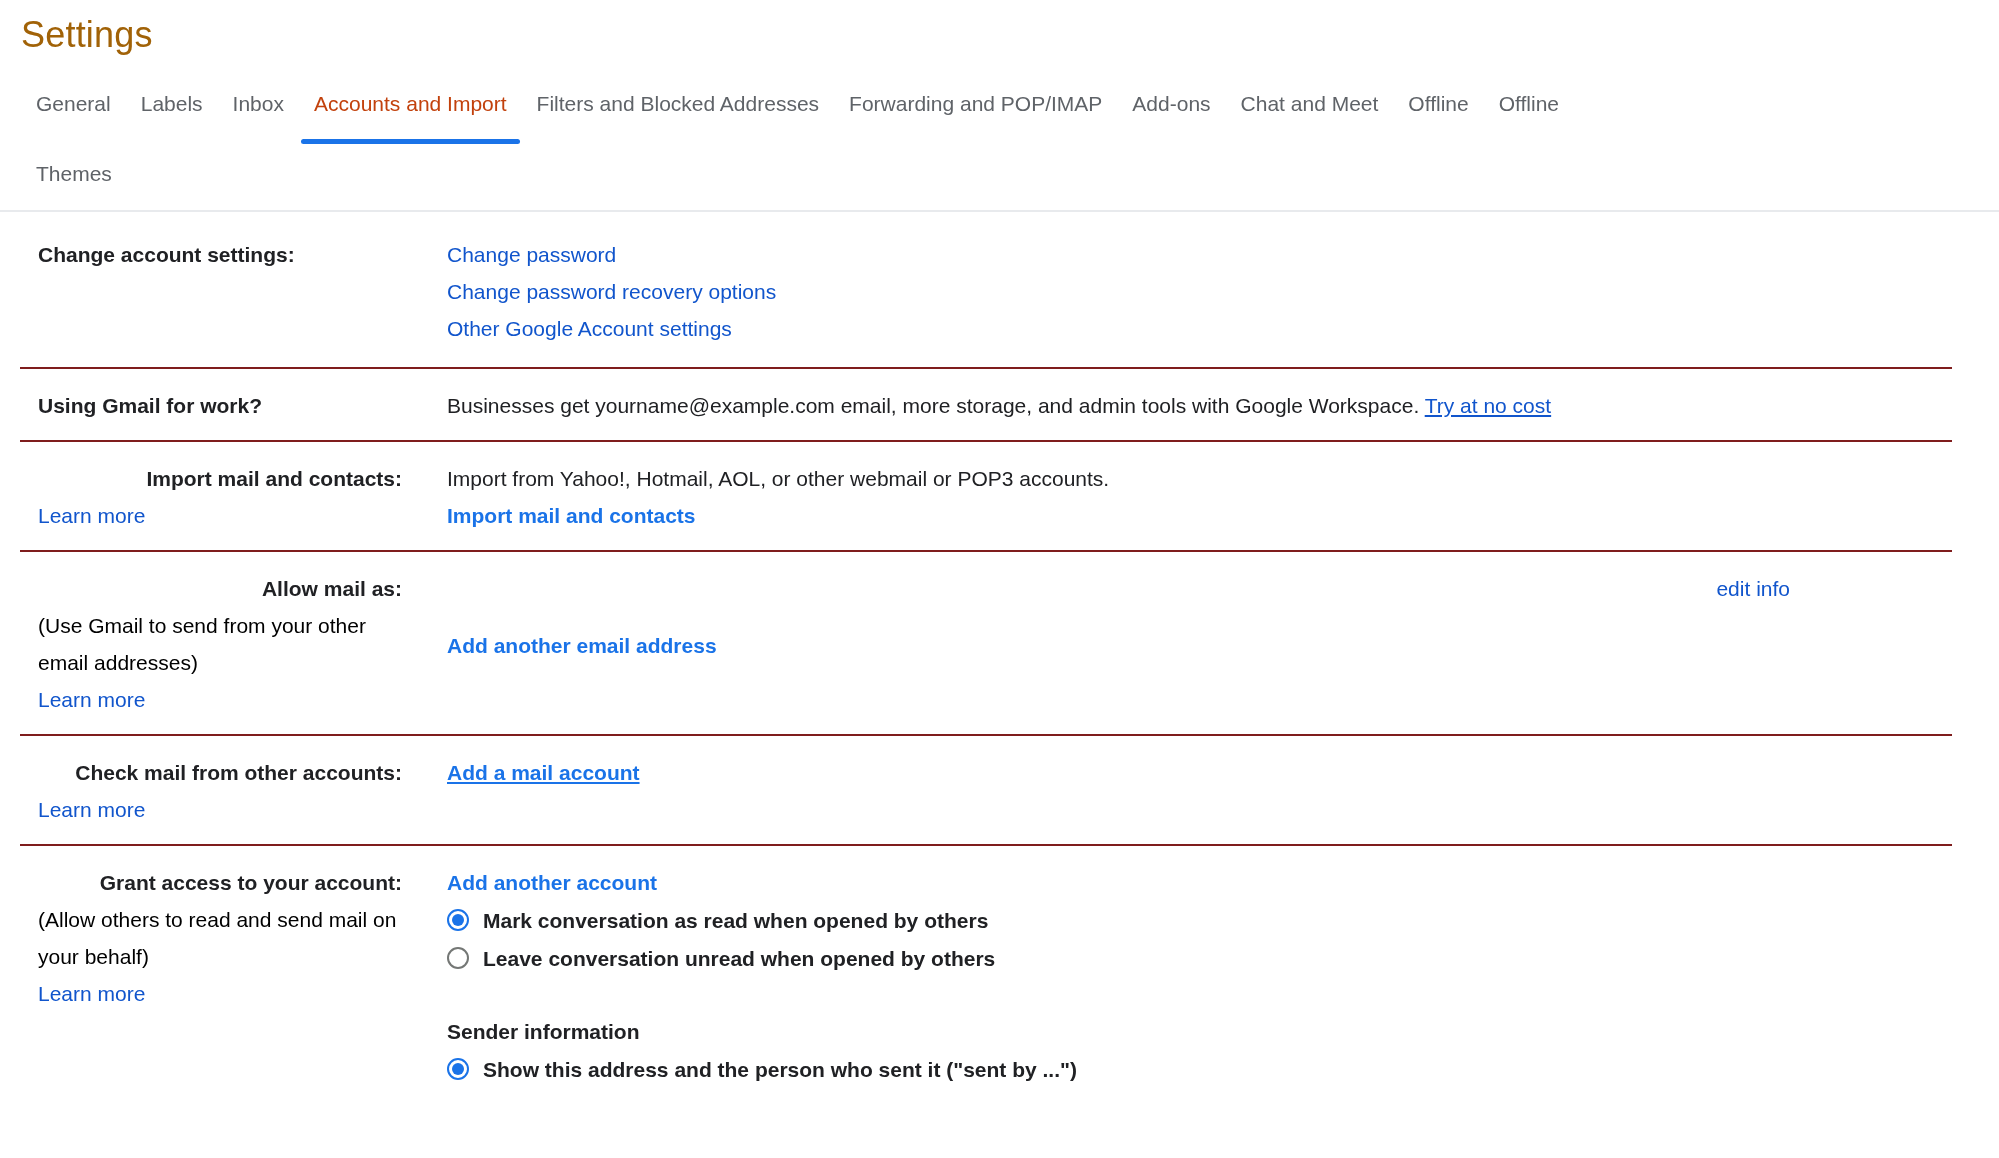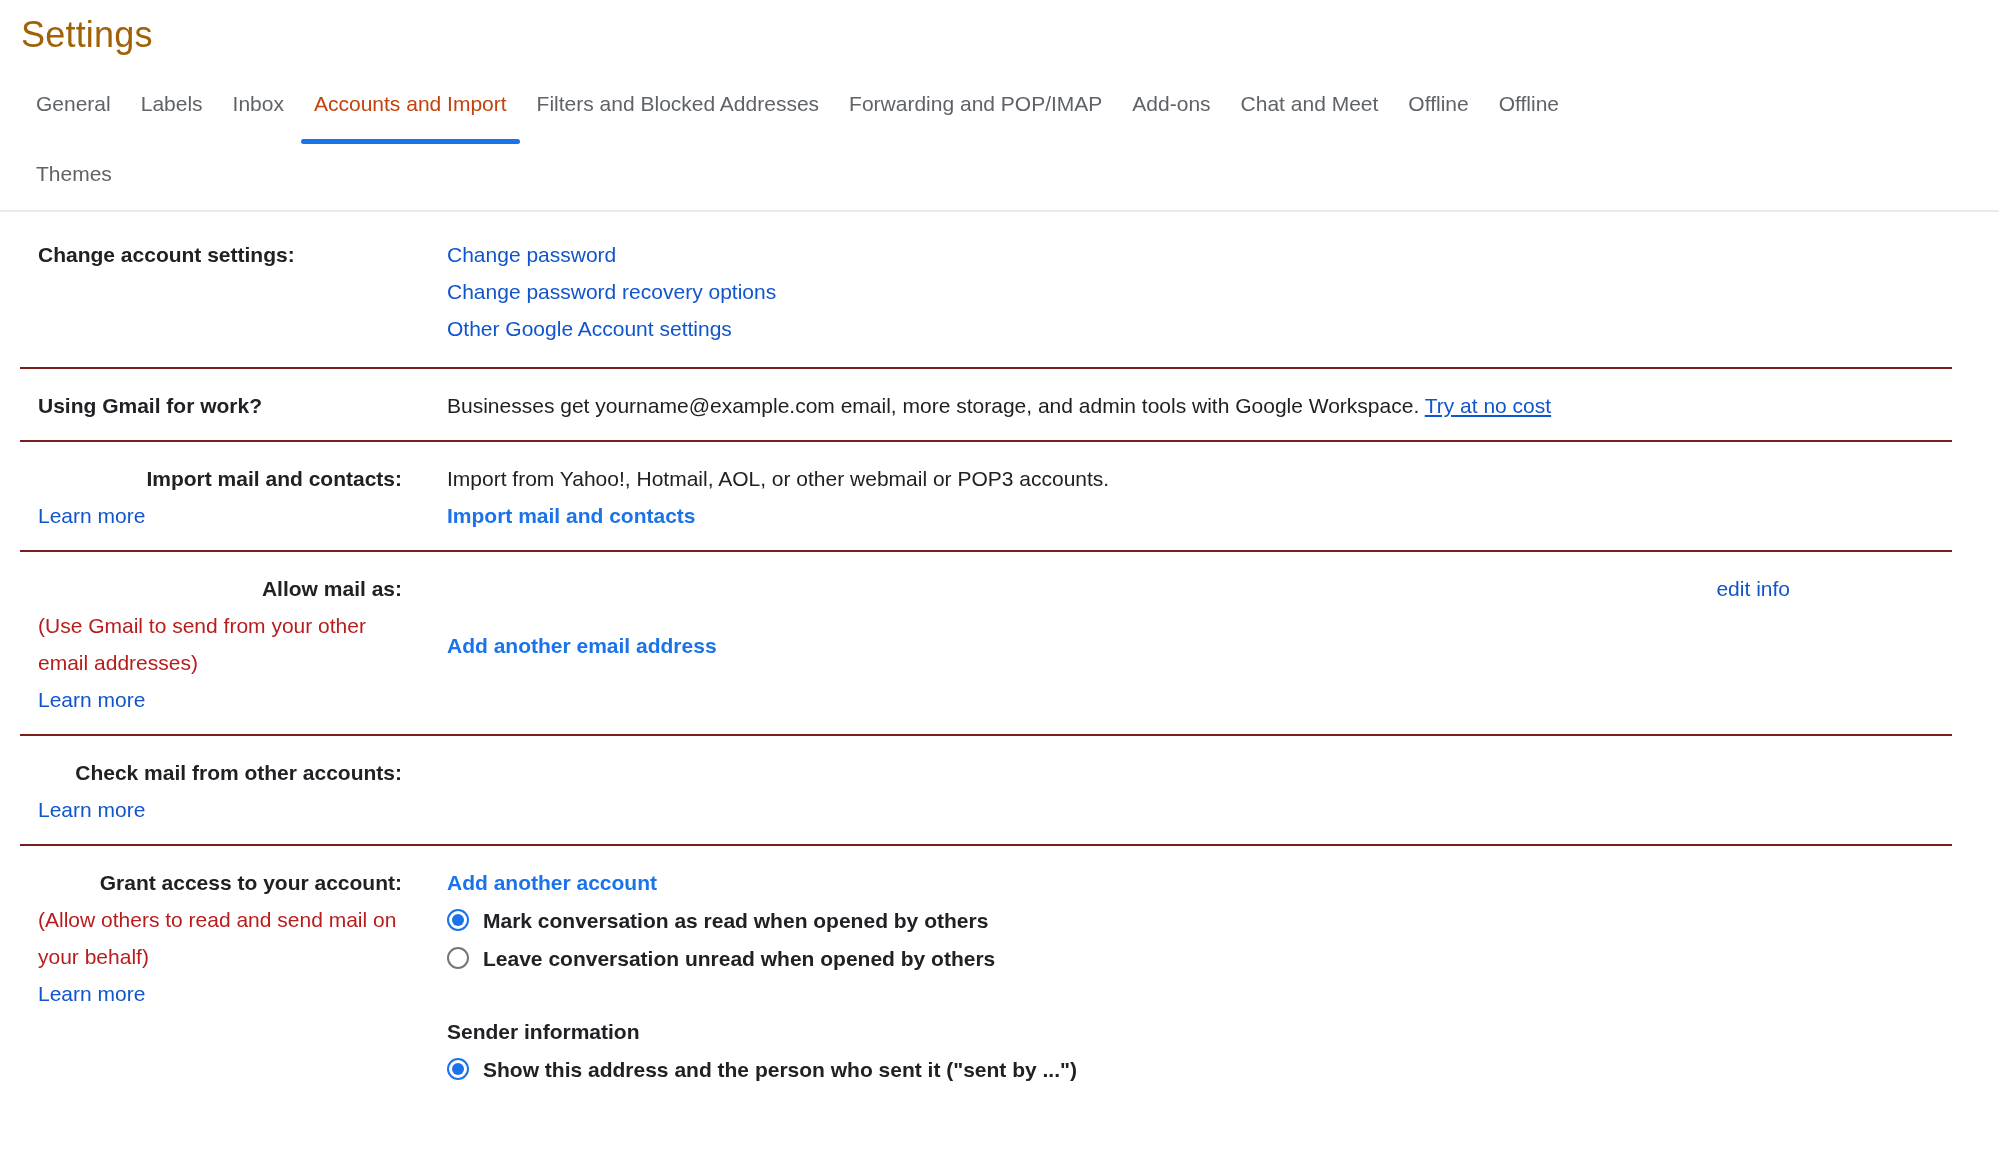--- a/index.html
+++ b/index.html
@@ -20,21 +20,21 @@
   .tab.active::after { content:""; position:absolute; left:2px; right:2px; bottom:6px;
     height:5px; border-radius:4px; background:#1a73e8; }
 
   
   .sections { margin:0 47px 0 20px; }
   .row { display:grid; grid-template-columns:427px 1fr; padding:18px 0 16px;
     border-top:2px solid #7f1d1d; position:relative; font-size:21px; line-height:37px; }
   .row:first-child { border-top:none; padding-top:24px; padding-bottom:20px; }
   .label-col { padding-left:18px; padding-right:45px; }
   .section-label { font-weight:700; color:#202124;text-align:right; }
-  .sub-note { color:#b91c1c; }
+  .sub-note { color:#000000; }
 
   a, .link { color:#1155cc; text-decoration:none; cursor:pointer; }
   .link-underline { text-decoration:underline; }
   .action-link { color:#1a73e8; font-weight:700; cursor:pointer; }
   .action-link.underline { text-decoration:underline; }
   .body-text { color:#202124; }
 
   .stack > div { display:block; }
 
   .send-action { margin-top:57px; }
@@ -120,20 +120,23 @@
         <div class="send-action"><span class="action-link">Add another email address</span></div>
       </div>
       <span class="link edit-info">edit info</span>
     </div>
 
     <div class="row">
       <div class="label-col">
         <div class="section-label">Check mail from other accounts:</div>
         <div><span class="link">Learn more</span></div>
       </div>
+      <div>
+        <span class="action-link underline">Add a mail account</span>
+      </div>
     </div>
 
     <div class="row">
       <div class="label-col">
         <div class="section-label">Grant access to your account:</div>
         <div class="sub-note">(Allow others to read and send mail on your behalf)</div>
         <div><span class="link">Learn more</span></div>
       </div>
       <div>
         <div><span class="action-link">Add another account</span></div>

